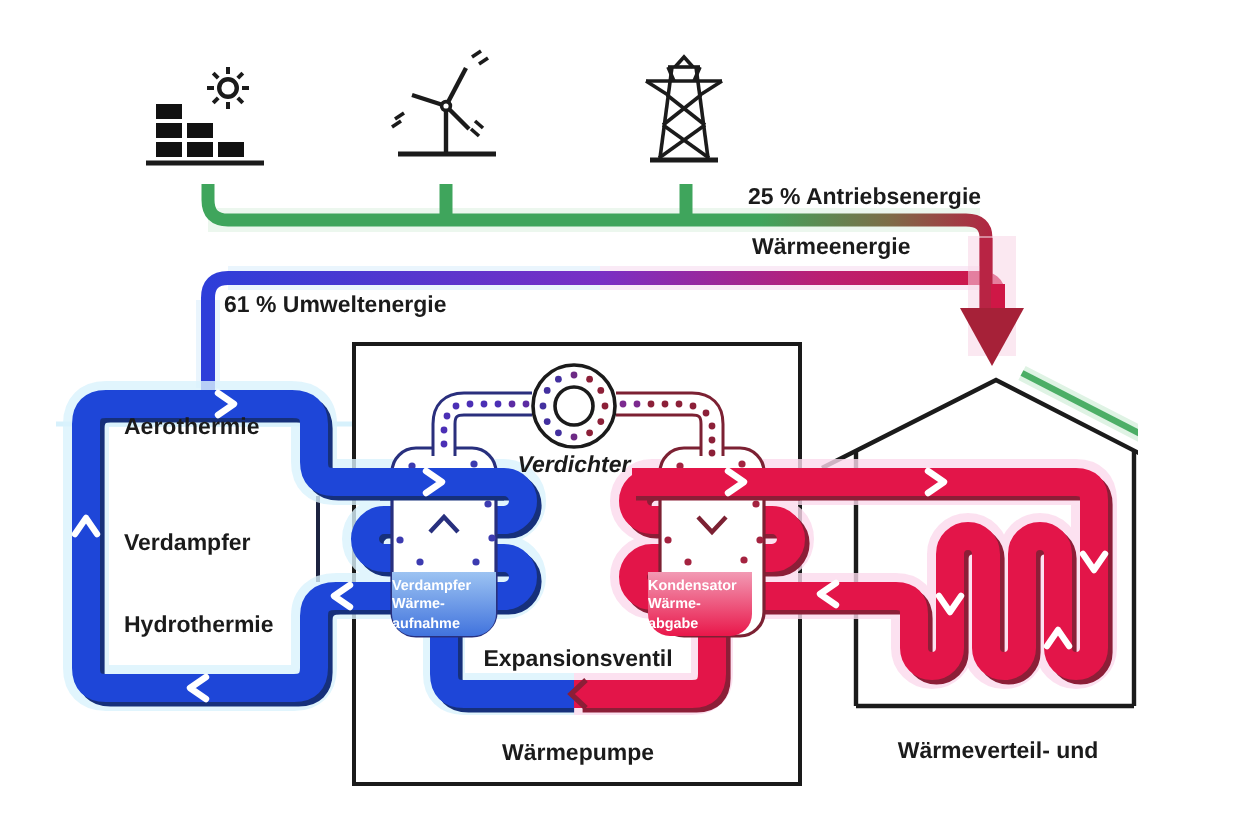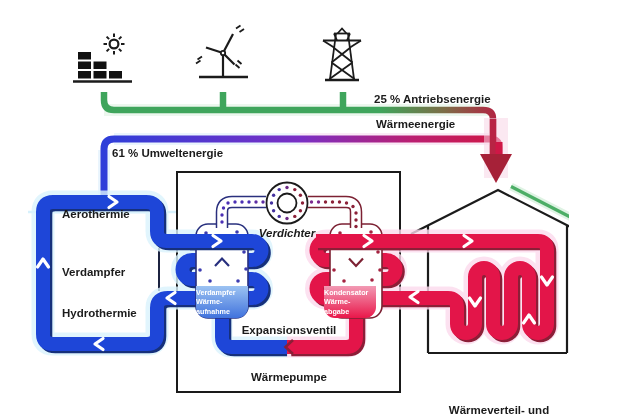--- a/index.html
+++ b/index.html
@@ -272,21 +272,21 @@
 <div class="lbl" style="left:112px;top:147px;">61 % Umweltenergie</div>
 
 <div class="lbl" style="left:62px;top:208px;">Aerothermie</div>
 <div class="lbl" style="left:62px;top:266px;">Verdampfer</div>
 <div class="lbl" style="left:62px;top:307px;">Hydrothermie</div>
 
 <div class="lbl center" style="left:287px;top:226px;font-style:italic;">Verdichter</div>
 <div class="lbl center" style="left:289px;top:323px;">Expansionsventil</div>
 <div class="lbl center" style="left:289px;top:370px;">Wärmepumpe</div>
 
-<div class="lbl center" style="left:499px;top:369px;margin-top:34px;">
+<div class="lbl center" style="left:499px;top:369px;">
   <span>Wärmeverteil- und</span><br>
 </div>
 
 <div class="vessel-label blue" style="left:196px;top:286px;">
   <span>Verdampfer</span>
   <span>Wärme-</span>
   <span>aufnahme</span>
 </div>
 <div class="vessel-label red" style="left:324px;top:286px;">
   <span>Kondensator</span>

